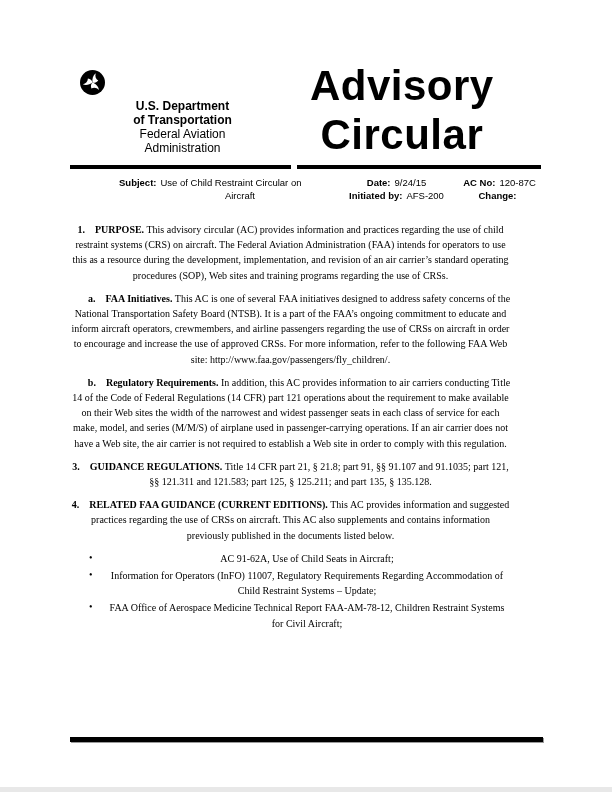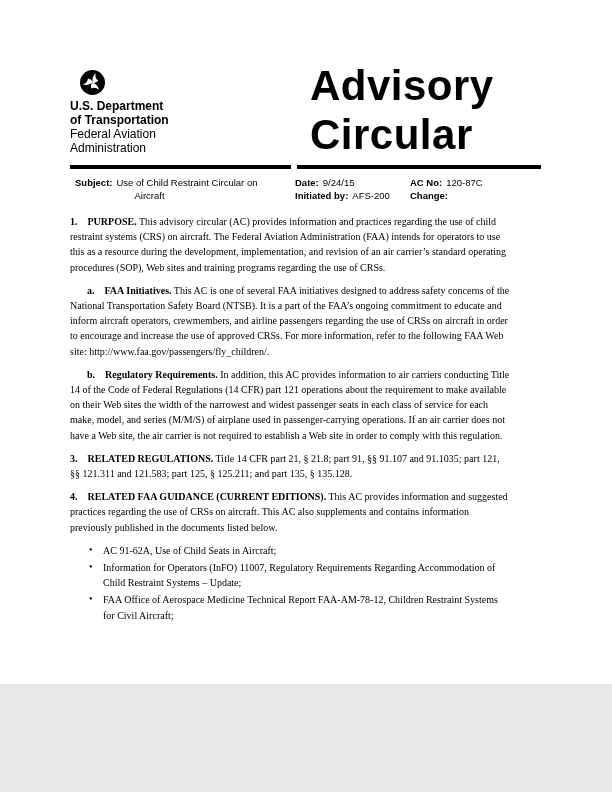--- a/index.html
+++ b/index.html
@@ -1,41 +1,41 @@
 <!DOCTYPE html>
 <html><head>
 <meta charset="utf-8">
 <style>
   html,body{margin:0;padding:0;background:#e8e8e8;}
   .page{
-    position:relative;width:612px;height:684px;background:#ffffff;color:#000;
-    font-family:"Liberation Sans","DejaVu Sans",sans-serif;overflow:hidden;margin:0 auto;
+    position:relative;width:612px;height:787px;background:#ffffff;color:#000;
+    font-family:"Liberation Sans","DejaVu Sans",sans-serif;overflow:hidden;margin:0 auto;text-align:center;
   }
   
   .header{position:absolute;left:70px;top:70px;right:40px;display:flex;}
   .agency{width:225px;}
   .logo{display:block;width:25px;height:25px;margin:0 0 4px 10px;}
   .agency-line{font-size:12px;line-height:14px;}
   .bold{font-weight:bold;}
   .doc-title{font-size:42px;line-height:49px;font-weight:bold;margin-top:-9px;margin-left:15px;letter-spacing:.5px;}
   
   .header-rule{position:absolute;left:70px;top:165px;width:471px;display:flex;}
   .rule-seg1{width:221px;height:4px;background:#000;margin-right:6px;}
   .rule-seg2{flex:1;height:4px;background:#000;}
   
   .meta{position:absolute;left:70px;top:176px;width:475px;display:flex;font-size:9.5px;line-height:13px;}
   .meta .label{font-weight:bold;margin-right:4px;white-space:nowrap;}
-  .m1{width:225px;display:flex;padding-left:5px;box-sizing:border-box;}
+  .m1{width:225px;display:flex;padding-left:5px;box-sizing:border-box;margin-left:44px;}
   .m1-l2{padding-left:18px;}
   .m2{width:115px;}
   .m3{flex:1;}
   .meta-row2{margin-top:0;}
   
   .doc-body{
-    position:absolute;left:70px;top:206px;width:441px;
+    position:absolute;left:70px;top:214px;width:441px;
     font-family:"Liberation Serif","DejaVu Serif",serif;font-size:10px;line-height:15.2px;
   }
   .sec{margin:8px 0 0 0;}
   .sec.indent{text-indent:17px;}
   .num{font-weight:bold;margin-right:10px;}
   .hd{font-weight:bold;}
   .bullets{list-style:none;margin:8px 0 0 0;padding:0;}
   .bullets li{position:relative;padding-left:33px;margin-top:2px;}
   .bullets .marker{position:absolute;left:19px;top:-1px;}
   
@@ -95,21 +95,21 @@
       <div class="meta-row2">
         <span class="label">Change:</span><span></span>
       </div>
     </div>
   </div>
 
   <div class="doc-body">
       <p class="sec"><span class="num">1.</span><span class="hd">PURPOSE.</span><span> This advisory circular (AC) provides information and practices regarding the use of child restraint systems (CRS) on aircraft. The Federal Aviation Administration (FAA) intends for operators to use this as a resource during the development, implementation, and revision of an air carrier’s standard operating procedures (SOP), Web sites and training programs regarding the use of CRSs.</span></p>
       <p class="sec indent"><span class="num">a.</span><span class="hd">FAA Initiatives.</span><span> This AC is one of several FAA initiatives designed to address safety concerns of the National Transportation Safety Board (NTSB). It is a part of the FAA’s ongoing commitment to educate and inform aircraft operators, crewmembers, and airline passengers regarding the use of CRSs on aircraft in order to encourage and increase the use of approved CRSs. For more information, refer to the following FAA Web site: http://www.faa.gov/passengers/fly_children/.</span></p>
       <p class="sec indent"><span class="num">b.</span><span class="hd">Regulatory Requirements.</span><span> In addition, this AC provides information to air carriers conducting Title 14 of the Code of Federal Regulations (14 CFR) part 121 operations about the requirement to make available on their Web sites the width of the narrowest and widest passenger seats in each class of service for each make, model, and series (M/M/S) of airplane used in passenger-carrying operations. If an air carrier does not have a Web site, the air carrier is not required to establish a Web site in order to comply with this regulation.</span></p>
-      <p class="sec"><span class="num">3.</span><span class="hd">RELATED REGULATIONS.</span><span> Title 14 CFR part 21, § 21.8; part 91, §§ 91.107 and 91.1035; part 121, §§ 121.311 and 121.583; part 125, § 125.211; and part 135, § 135.128.</span></p>
+      <p class="sec"><span class="num">3.</span><span class="hd">GUIDANCE REGULATIONS.</span><span> Title 14 CFR part 21, § 21.8; part 91, §§ 91.107 and 91.1035; part 121, §§ 121.311 and 121.583; part 125, § 125.211; and part 135, § 135.128.</span></p>
       <p class="sec"><span class="num">4.</span><span class="hd">RELATED FAA GUIDANCE (CURRENT EDITIONS).</span><span> This AC provides information and suggested practices regarding the use of CRSs on aircraft. This AC also supplements and contains information previously published in the documents listed below.</span></p>
       <ul class="bullets">
         <li><span class="marker">•</span><span>AC 91-62A, Use of Child Seats in Aircraft;</span></li>
         <li><span class="marker">•</span><span>Information for Operators (InFO) 11007, Regulatory Requirements Regarding Accommodation of Child Restraint Systems – Update;</span></li>
         <li><span class="marker">•</span><span>FAA Office of Aerospace Medicine Technical Report FAA-AM-78-12, Children Restraint Systems for Civil Aircraft;</span></li>
       </ul>
     </div>
 
   <div class="bottom-bar"></div>
 

